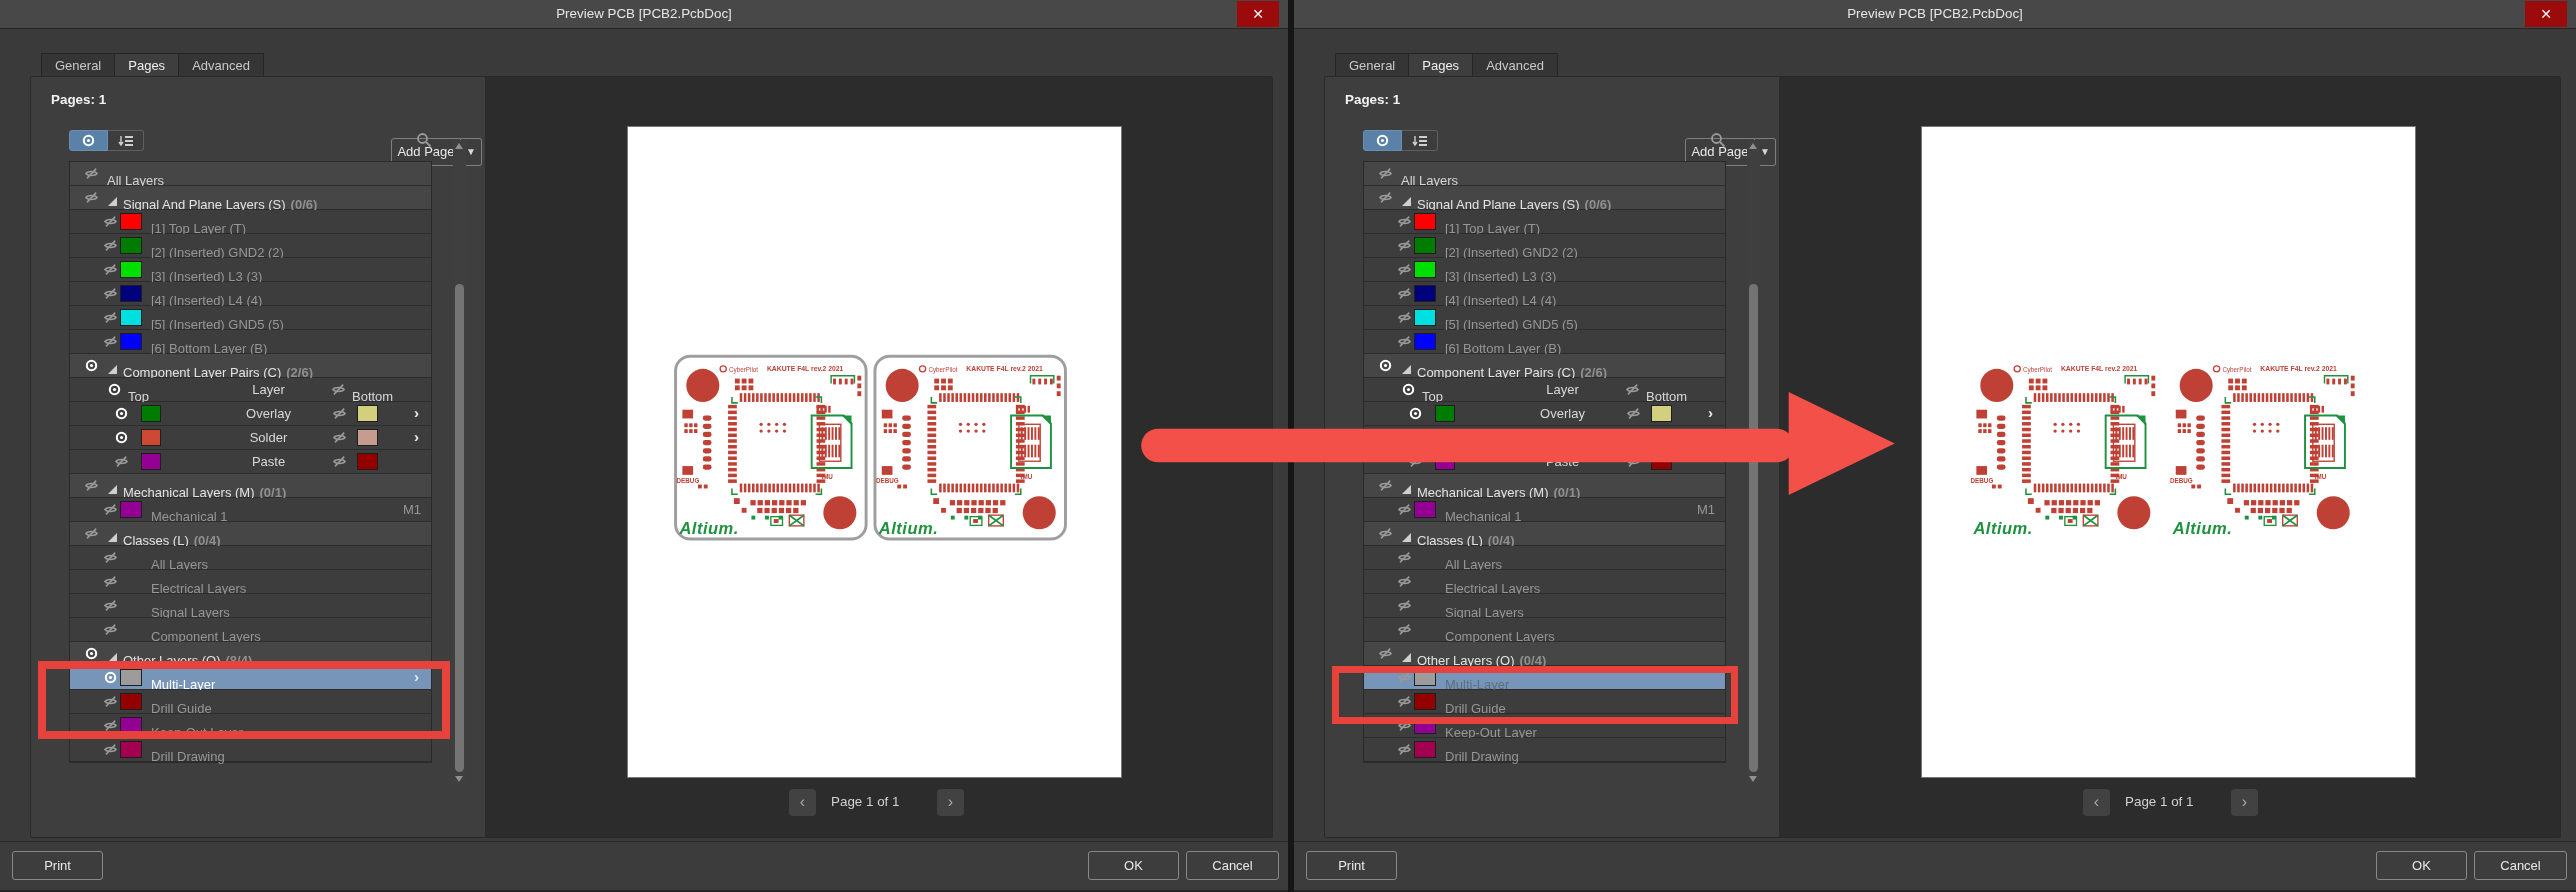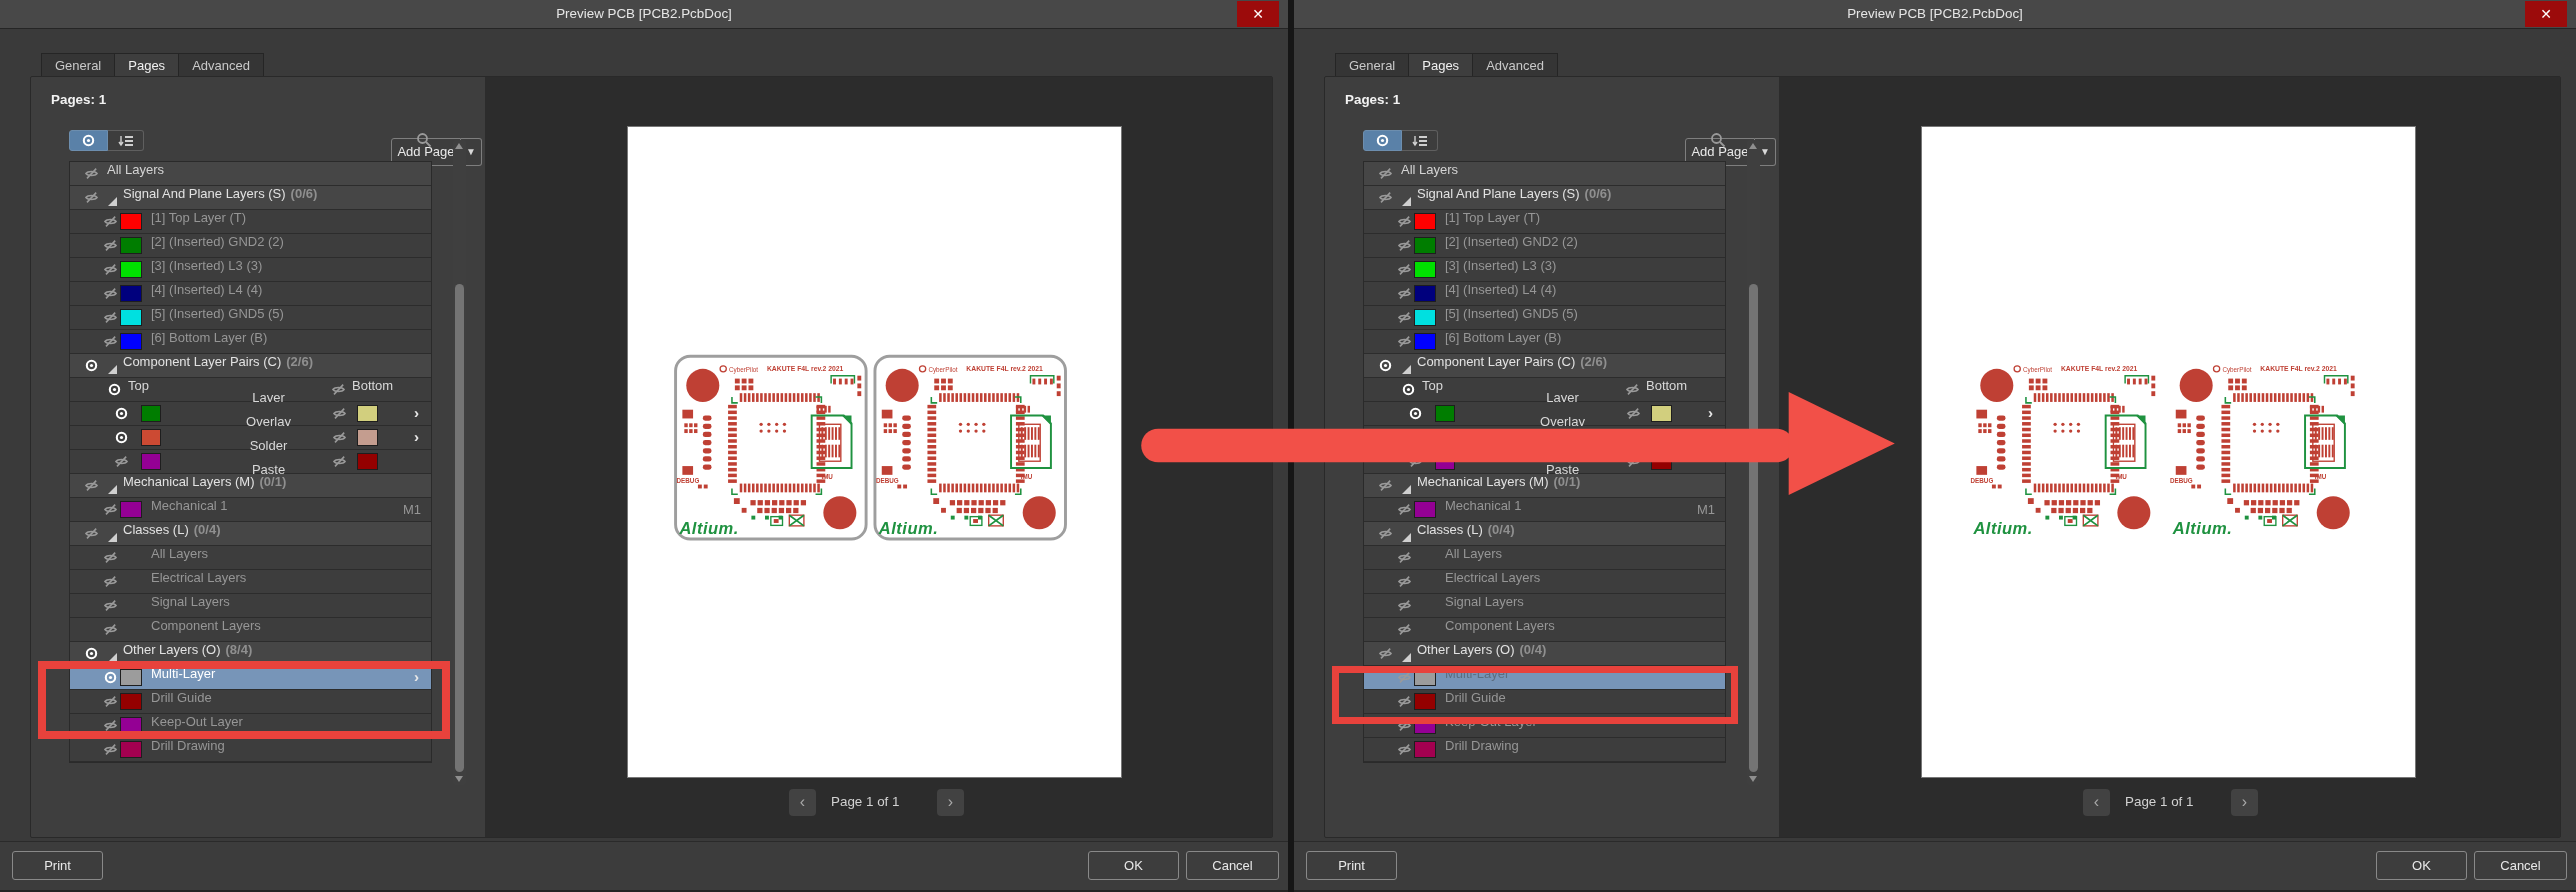--- a/index.html
+++ b/index.html
@@ -31,22 +31,22 @@
         display:flex;align-items:center;justify-content:center;}
   .tbtn.first{border-radius:3px 0 0 3px;background:#5a81a8;border-color:#6d8eae;}
   .tbtn.second{border-radius:0 3px 3px 0;border-left:none;width:36px;}
   .searchicon{position:absolute;left:385px;top:55px;width:16px;height:16px;}
   .tree{position:absolute;left:38px;top:84px;width:363px;background:#333;
         border:1px solid #2a2a2a;}
   .trow{position:relative;height:24px;border-bottom:1px solid #2c2c2c;background:#3d3d3d;font-size:13px;}
   .trow.sec,.trow.toprow{background:#464646;}
   .trow.sel{background:#7795b8;}
   .trow .eye{position:absolute;top:4px;width:15px;height:15px;}
-  .trow .lb{position:absolute;top:0;white-space:nowrap;}
-  .trow .lbc{position:absolute;top:12px;text-align:center;}
+  .trow .lb{position:absolute;top:11px;white-space:nowrap;}
+  .trow .lbc{position:absolute;top:4px;text-align:center;}
   .trow .rlb{position:absolute;top:4px;right:10px;color:#969696;}
   .trow .cnt{color:#8f8f8f;margin-left:5px;font-weight:bold;}
   .trow .sw{position:absolute;top:3px;height:17px;border:1px solid #1e1e1e;}
   .trow .tri{position:absolute;top:8px;}
   .trow .chev{position:absolute;top:2px;left:344px;color:#e8e8e8;font-size:15px;font-weight:bold;}
   .scrollbar{position:absolute;left:422px;top:63px;width:13px;height:645px;background:#3f3f3f;border-radius:2px;}
   .scroll-up{position:absolute;left:2px;top:3px;width:0;height:0;border-left:4.5px solid transparent;
              border-right:4.5px solid transparent;border-bottom:6px solid #8f8f8f;}
   .scroll-dn{position:absolute;left:2px;bottom:3px;width:0;height:0;border-left:4.5px solid transparent;
              border-right:4.5px solid transparent;border-top:6px solid #8f8f8f;}

